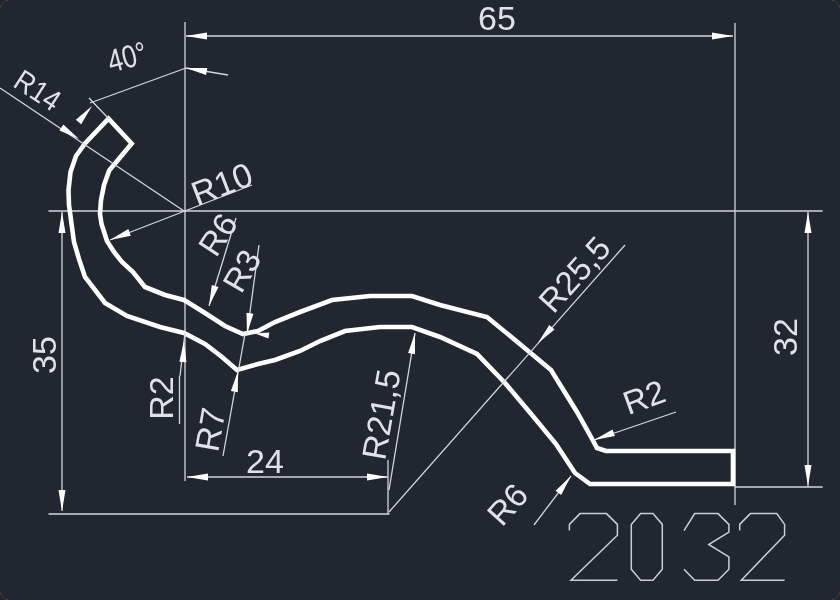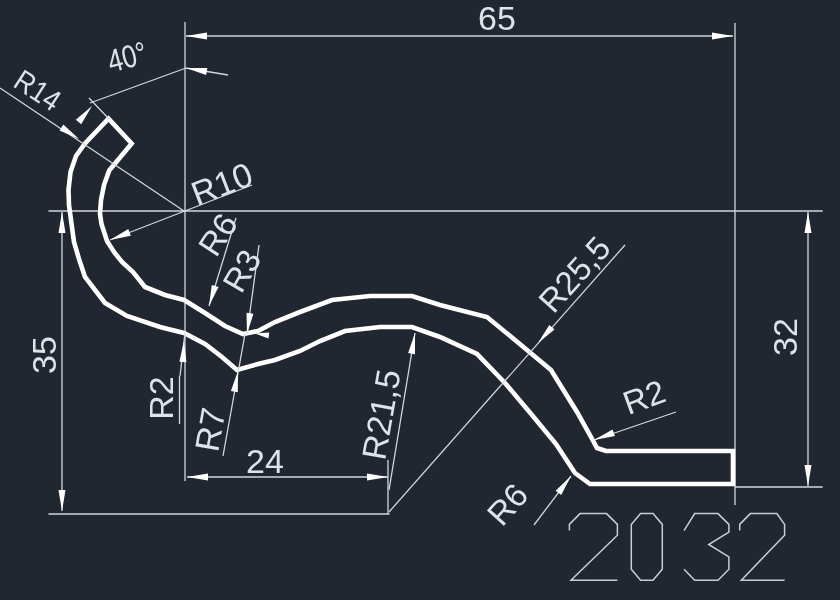--- a/index.html
+++ b/index.html
@@ -1,16 +1,16 @@
 <!DOCTYPE html>
 <html><head>
 <meta charset="utf-8">
 <style>
   html,body{margin:0;padding:0;background:#212730;}
-  #page{width:840px;height:600px;background:#f97316;overflow:hidden;}
+  #page{width:840px;height:600px;background:#f97316;overflow:hidden;border-radius:9px;}
   svg{display:block;}
   text{font-family:"Liberation Sans", sans-serif;fill:#dfe3e7;}
 </style>
 </head>
 <body>
 
 <div id="page">
 <svg width="840" height="600" viewBox="0 0 840 600">
 <defs></defs>
 

